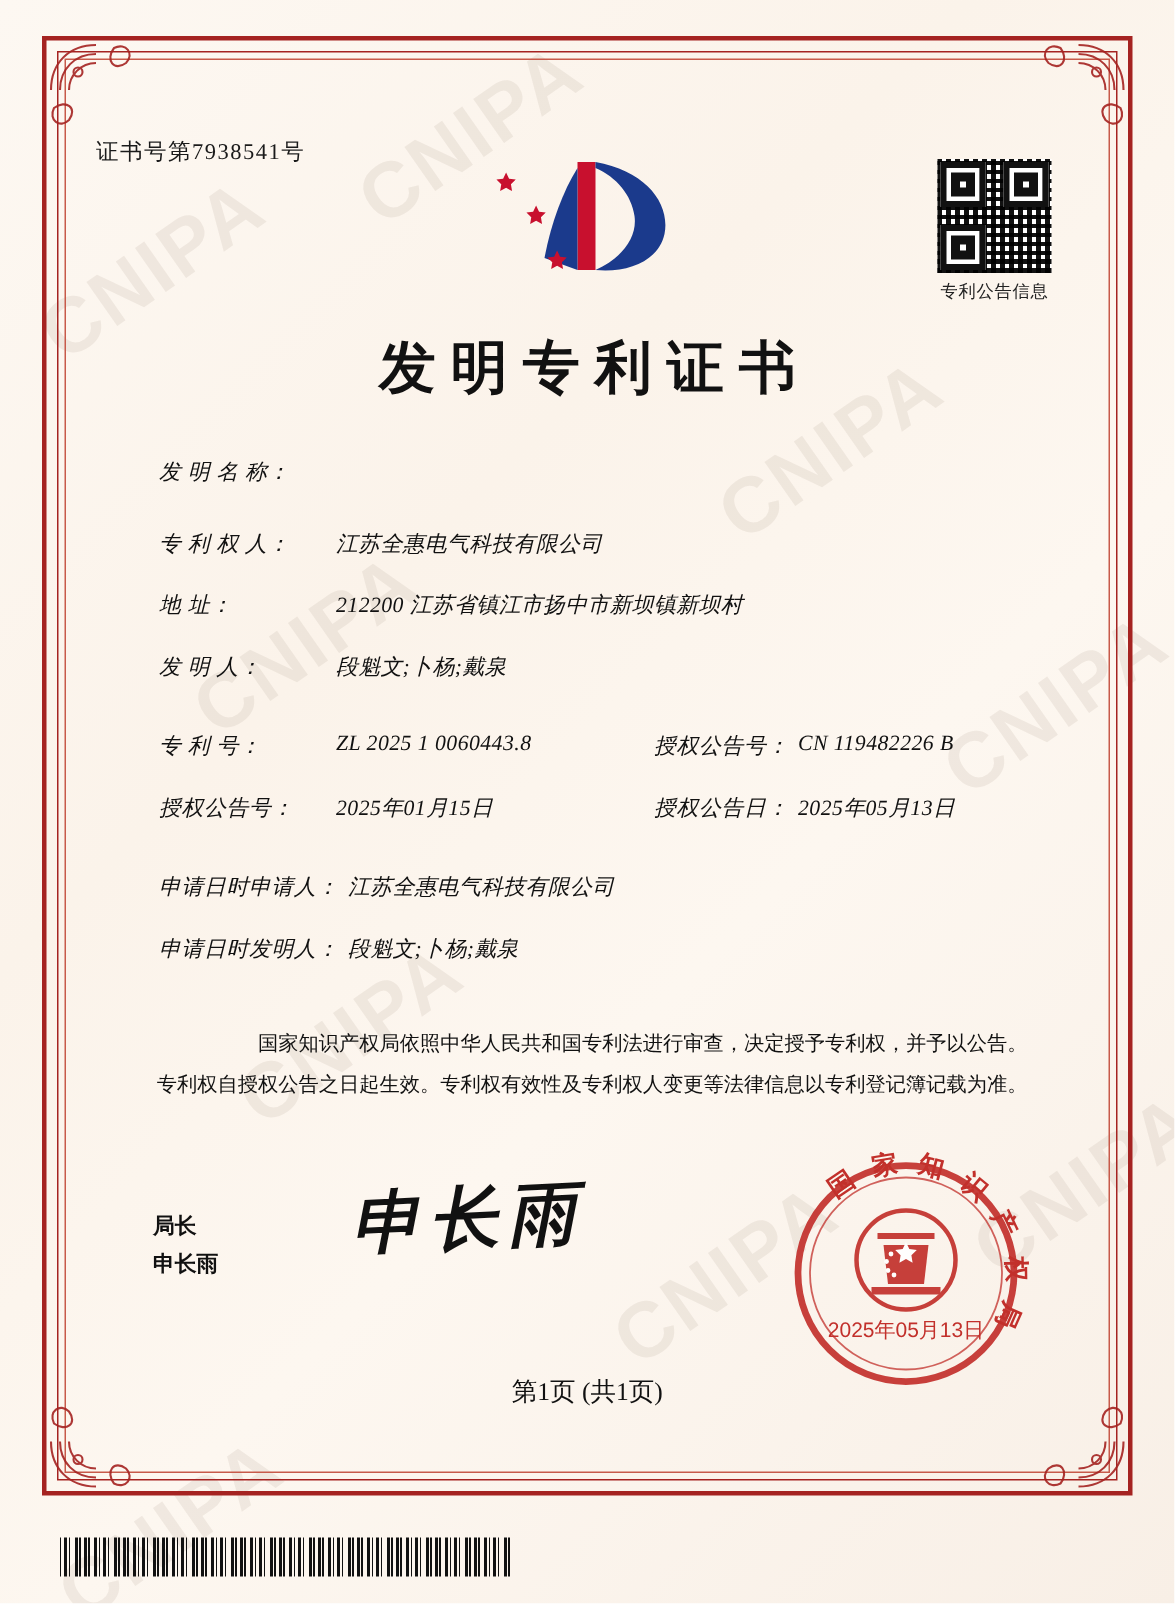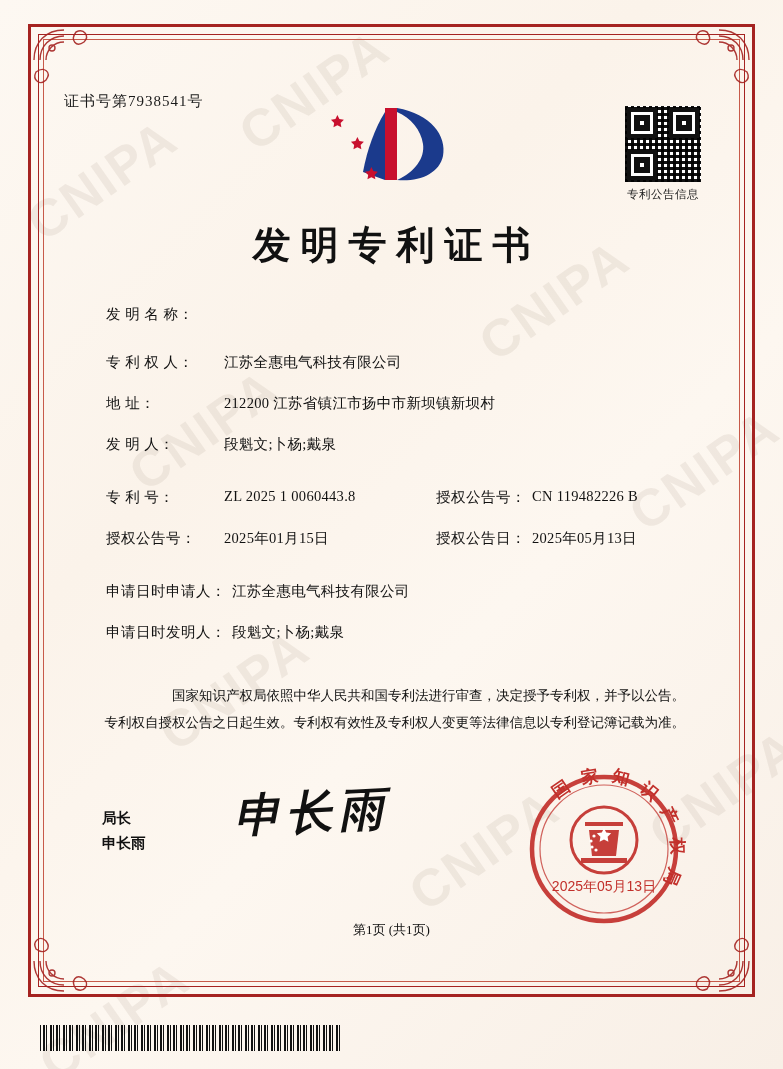--- a/index.html
+++ b/index.html
@@ -147,20 +147,21 @@
     font-size: 38px;
     font-weight: bold;
     letter-spacing: 10px;
     color: #111;
     margin-top: 8px;
     margin-bottom: 34px;
     text-indent: 10px;
   }
   .fields {
     padding: 0 38px 0 42px;
+    font-style: italic;
   }
   .field {
     display: flex;
     align-items: baseline;
     font-size: 14.5px;
     color: #111;
     margin-bottom: 22px;
   }
   .flabel {
     white-space: nowrap;
@@ -229,21 +230,21 @@
     font-size: 14px;
     color: #c2302b;
     white-space: nowrap;
     font-family: "Liberation Sans", sans-serif;
   }
   .page-no {
     position: absolute;
     left: 0; right: 0;
     bottom: 20px;
     text-align: center;
-    font-size: 13px;
+    font-size: 17px;
     color: #111;
   }
   .barcode {
     position: absolute;
     left: 40px;
     bottom: 18px;
     width: 300px;
     height: 26px;
     background-image: repeating-linear-gradient(90deg,
       #111 0 1px, transparent 1px 3px,

